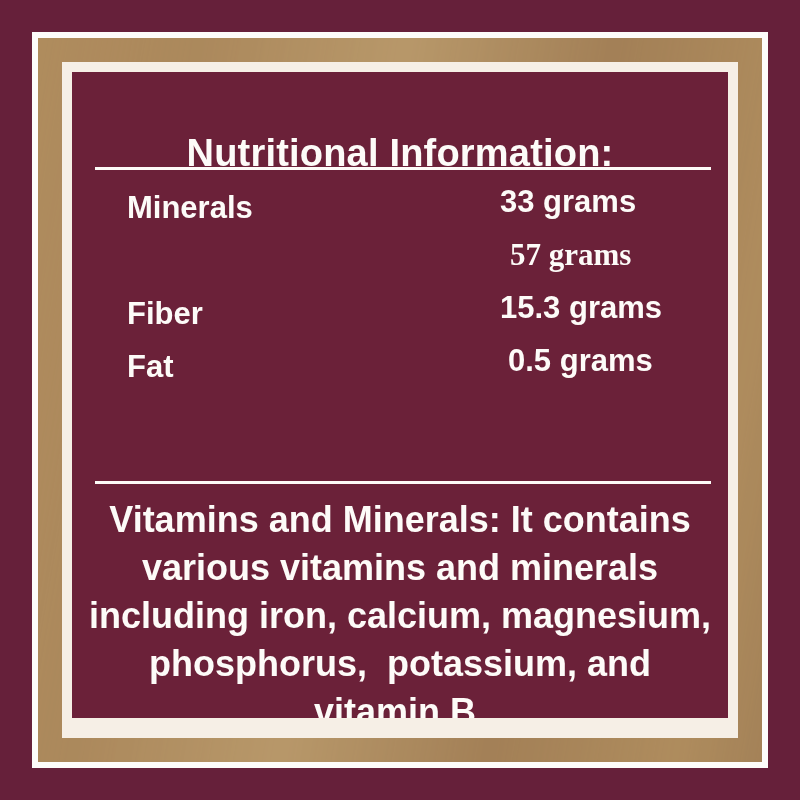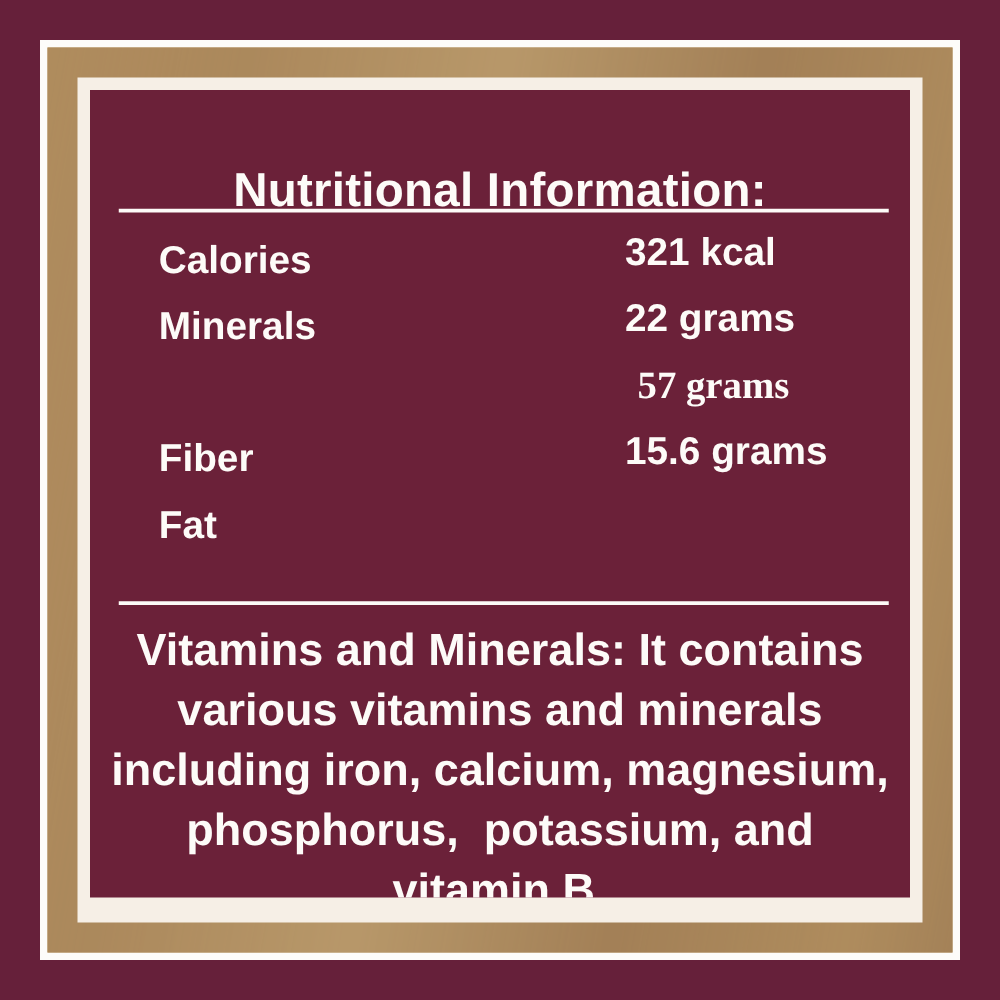--- a/index.html
+++ b/index.html
@@ -177,37 +177,34 @@
 
   <div id="white-inner-line"></div>
 
   <div id="panel" style="background: rgb(107, 33, 57);">
 
     <div id="title">Nutritional Information:</div>
 
     <div class="rule" id="rule-top"></div>
 
     <div id="nutrition-table">
-        <div class="nutrition-row" data-row="0">
-          <div class="nutrition-label">Calories</div>
-          <div class="nutrition-value">321 kcal</div>
-        </div>
         <div class="nutrition-row" data-row="1">
           <div class="nutrition-label">Minerals</div>
-          <div class="nutrition-value">22 grams</div>
+          <div class="nutrition-value">33 grams</div>
         </div>
         <div class="nutrition-row" data-row="2">
           <div class="nutrition-value">57 grams</div>
         </div>
         <div class="nutrition-row" data-row="3">
           <div class="nutrition-label">Fiber</div>
-          <div class="nutrition-value">15.6 grams</div>
+          <div class="nutrition-value">15.3 grams</div>
         </div>
         <div class="nutrition-row" data-row="4">
           <div class="nutrition-label">Fat</div>
+          <div class="nutrition-value">0.5 grams</div>
         </div>
       </div>
 
     <div class="rule" id="rule-bottom"></div>
 
     <div id="vitamins-paragraph">Vitamins and Minerals: It contains various vitamins and minerals including iron, calcium, magnesium, phosphorus,  potassium, and vitamin B.</div>
 
   </div>
 </div>
 

